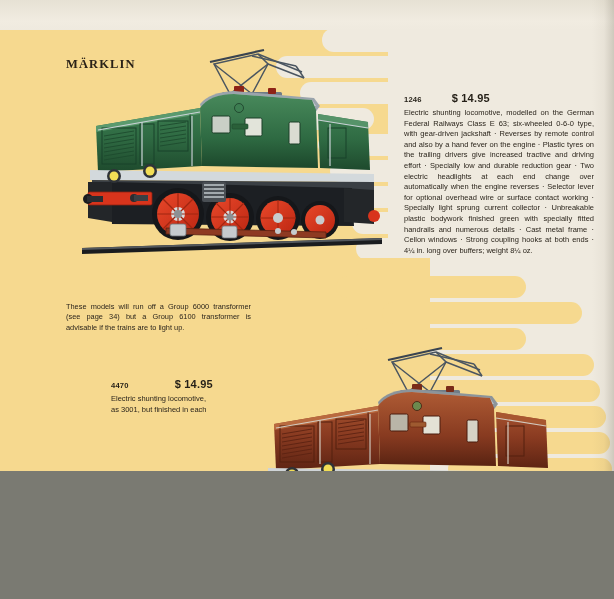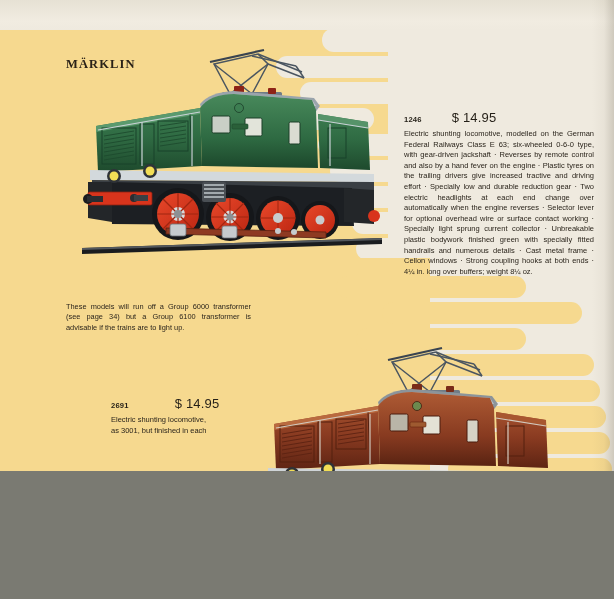--- a/index.html
+++ b/index.html
@@ -67,21 +67,21 @@
     font-weight:bold;font-size:16.5px;letter-spacing:-0.2px;
     color:#1e1a14;
   }
 
   .textcol{
     position:absolute;left:404px;top:92px;width:190px;
     color:#241f17;
   }
   .item-head{display:flex;align-items:baseline;margin-bottom:4px;}
   .item-no{font-weight:bold;font-size:7.6px;letter-spacing:0.2px;}
-  .item-price{font-weight:normal;font-size:13px;margin-left:30px;letter-spacing:0.2px;margin-top:18px;}
+  .item-price{font-weight:bold;font-size:11px;margin-left:30px;letter-spacing:0.2px;}
   .body-copy{
     font-size:7.5px;line-height:10.6px;
     text-align:justify;
     color:#2b251c;
   }
   .body-copy b{font-weight:normal;}
 
   .note{
     position:absolute;left:66px;top:302px;width:185px;
     font-size:7.4px;line-height:10.4px;text-align:justify;color:#2b251c;
@@ -317,21 +317,21 @@
       <span class="item-no">1246</span>
       <span class="item-price">$ 14.95</span>
     </div>
     <div class="body-copy"><b>Electric shunting locomotive,</b><span> modelled on the German Federal Railways Class E 63; six-wheeled 0-6-0 type, with gear-driven jackshaft · Reverses by remote control and also by a hand fever on the engine · Plastic tyres on the trailing drivers give increased tractive and driving effort · Specially low and durable reduction gear · Two electric headlights at each end change over automatically when the engine reverses · Selector lever for optional overhead wire or surface contact working · Specially light sprung current collector · Unbreakable plastic bodywork finished green with specially fitted handrails and numerous details · Cast metal frame · Cellon windows · Strong coupling hooks at both ends · 4¼ in. long over buffers; weight 8¼ oz.</span></div>
   </div>
 
   <div class="note">These models will run off a Group 6000 transformer (see page 34) but a Group 6100 transformer is advisable if the trains are to light up.</div>
 
   <div class="item2">
     <div class="item-head">
-      <span class="item-no">2691</span>
+      <span class="item-no">4470</span>
       <span class="item-price">$ 14.95</span>
     </div>
     <div class="body-copy"><b>Electric shunting locomotive,</b><br><span>as 3001, but finished in each</span></div>
   </div>
 
   <div class="loco" style="left:260px;top:340px;">
     <svg width="300" height="220" viewBox="0 0 300 220">
       <defs>
         <linearGradient id="brnBody" x1="0" y1="0" x2="0" y2="1">
           <stop offset="0%" stop-color="#A4512E"></stop>

